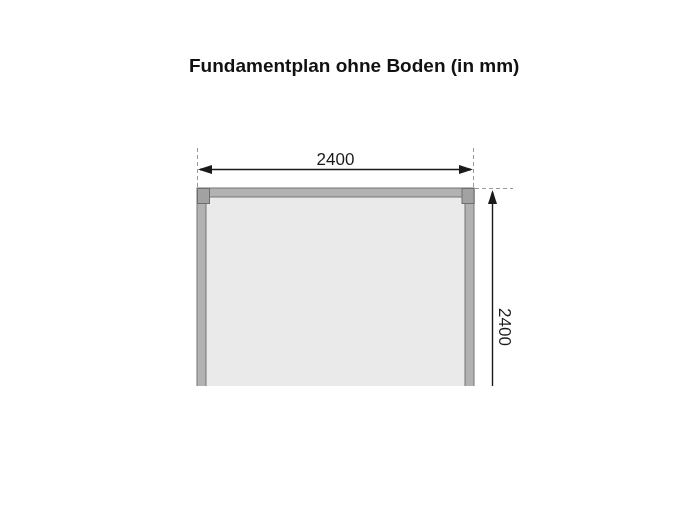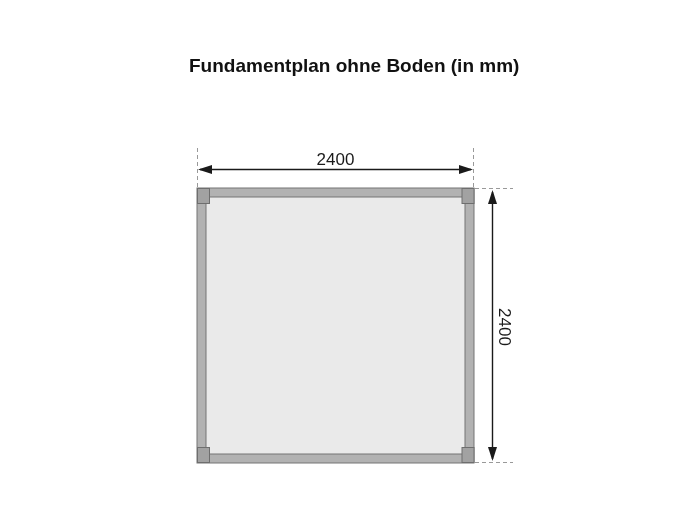--- a/index.html
+++ b/index.html
@@ -1,19 +1,19 @@
 <!DOCTYPE html>
 <html><head>
 <meta charset="utf-8">
 <style>
   html, body { margin: 0; padding: 0; background: #ffffff; }
   .page {
     position: relative;
     width: 700px;
-    height: 525px;
+    height: 386px;
     background: #ffffff;
     overflow: hidden;
     font-family: "Liberation Sans", sans-serif;
   }
   .title {
     position: absolute;
     left: 189px;
     top: 55px;
     font-size: 19px;
     font-weight: 700;

